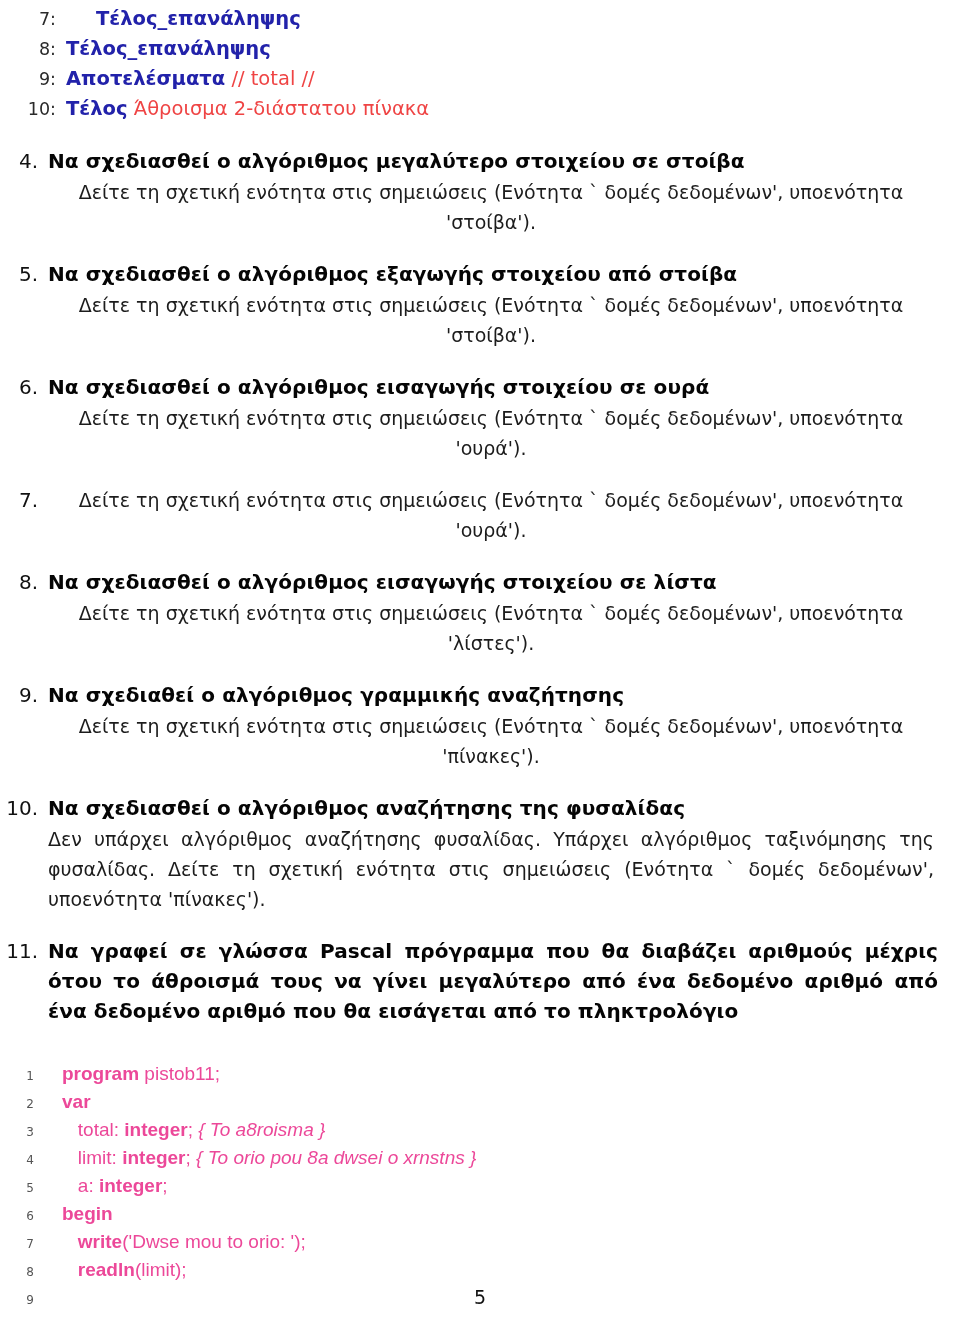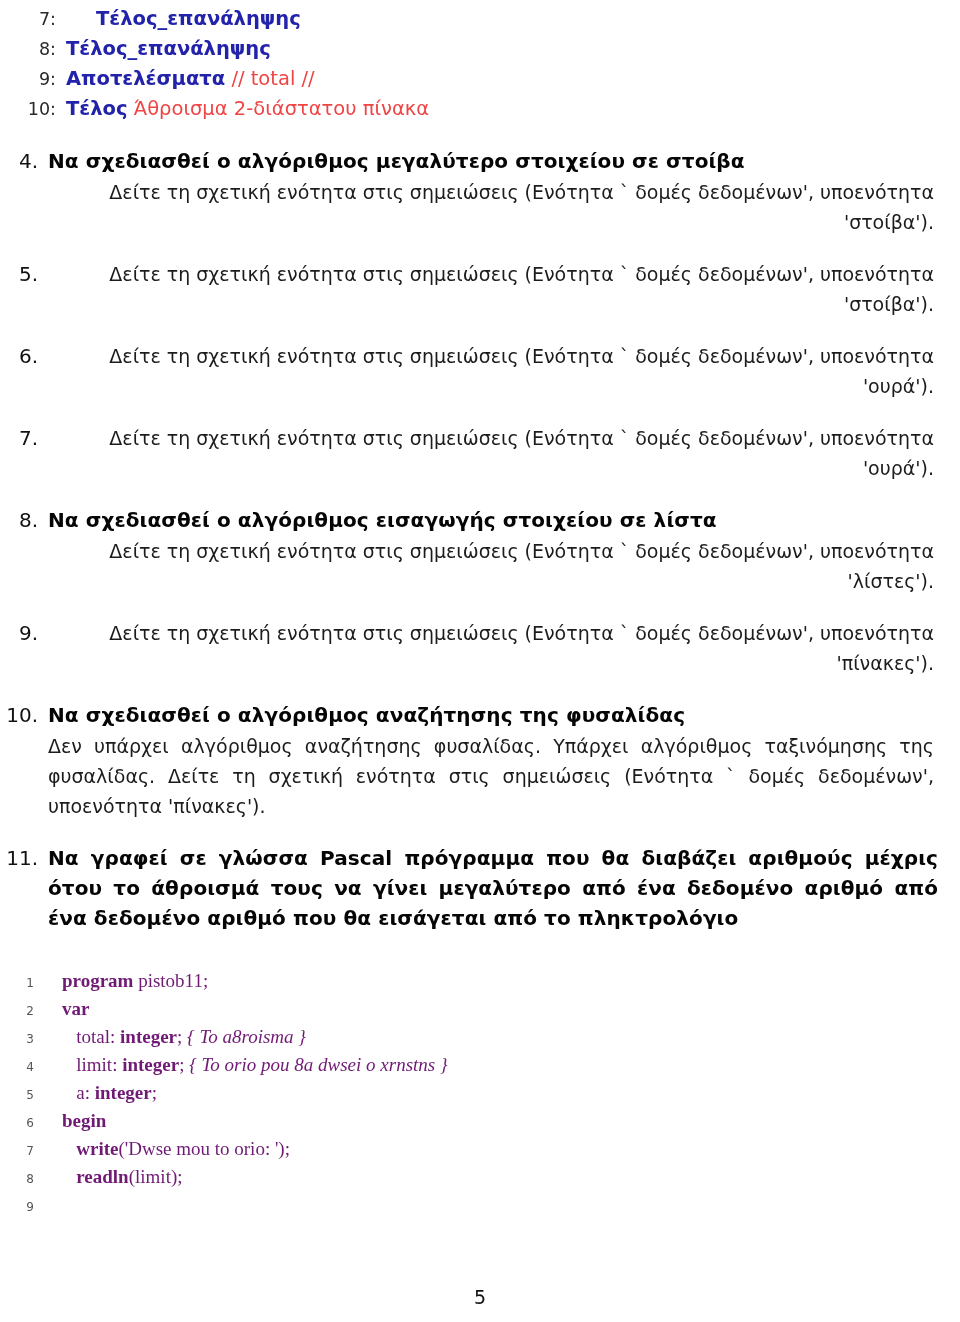--- a/index.html
+++ b/index.html
@@ -87,21 +87,21 @@
   }
   .ex-body {
     font-size: 19px;
     line-height: 30px;
     color: #1c1c1c;
     margin-top: 1px;
     max-width: 886px;
     text-align: justify;
     text-justify: inter-word;
   }
-  .ex-body.no-justify { text-align: right; }
+  .ex-body.no-justify { text-align: center; }
 
   
   .ex-item.multiline-title .ex-title {
     max-width: 890px;
     text-align: justify;
   }
 
   
   .code-listing {
     margin-top: 34px;
@@ -118,22 +118,22 @@
     width: 34px;
     flex: 0 0 auto;
     text-align: right;
     padding-right: 28px;
     font-size: 12px;
     color: #555555;
     font-family: "DejaVu Sans", sans-serif;
   }
   .code-text {
     font-size: 19px;
-    color: #701a75;
-    font-family: Liberation Serif, serif;
+    color: #ec4899;
+    font-family: Liberation Sans, sans-serif;
   }
   .code-text .ckw { font-weight: bold; }
   .code-text .ccomment {
     font-style: italic;
     font-weight: normal;
   }
 
   
   .page-number {
     position: absolute;
@@ -177,41 +177,44 @@
   <div class="exercises">
 
     <div class="ex-item">
       <div class="ex-num">4.</div>
       <div class="ex-title">Να σχεδιασθεί ο αλγόριθμος μεγαλύτερο στοιχείου σε στοίβα</div>
       <div class="ex-body no-justify">Δείτε τη σχετική ενότητα στις σημειώσεις (Ενότητα ` δομές δεδομένων', υποενότητα 'στοίβα').</div>
     </div>
 
     <div class="ex-item">
       <div class="ex-num">5.</div>
+      <div class="ex-title">Να σχεδιασθεί ο αλγόριθμος εξαγωγής στοιχείου από στοίβα</div>
       <div class="ex-body no-justify">Δείτε τη σχετική ενότητα στις σημειώσεις (Ενότητα ` δομές δεδομένων', υποενότητα 'στοίβα').</div>
     </div>
 
     <div class="ex-item">
       <div class="ex-num">6.</div>
+      <div class="ex-title">Να σχεδιασθεί ο αλγόριθμος εισαγωγής στοιχείου σε ουρά</div>
       <div class="ex-body no-justify">Δείτε τη σχετική ενότητα στις σημειώσεις (Ενότητα ` δομές δεδομένων', υποενότητα 'ουρά').</div>
     </div>
 
     <div class="ex-item">
       <div class="ex-num">7.</div>
       <div class="ex-body no-justify">Δείτε τη σχετική ενότητα στις σημειώσεις (Ενότητα ` δομές δεδομένων', υποενότητα 'ουρά').</div>
     </div>
 
     <div class="ex-item">
       <div class="ex-num">8.</div>
       <div class="ex-title">Να σχεδιασθεί ο αλγόριθμος εισαγωγής στοιχείου σε λίστα</div>
       <div class="ex-body no-justify">Δείτε τη σχετική ενότητα στις σημειώσεις (Ενότητα ` δομές δεδομένων', υποενότητα 'λίστες').</div>
     </div>
 
     <div class="ex-item">
       <div class="ex-num">9.</div>
+      <div class="ex-title">Να σχεδιαθεί ο αλγόριθμος γραμμικής αναζήτησης</div>
       <div class="ex-body no-justify">Δείτε τη σχετική ενότητα στις σημειώσεις (Ενότητα ` δομές δεδομένων', υποενότητα 'πίνακες').</div>
     </div>
 
     <div class="ex-item">
       <div class="ex-num">10.</div>
       <div class="ex-title">Να σχεδιασθεί ο αλγόριθμος αναζήτησης της φυσαλίδας</div>
       <div class="ex-body">Δεν υπάρχει αλγόριθμος αναζήτησης φυσαλίδας. Υπάρχει αλγόριθμος ταξινόμησης της φυσαλίδας. Δείτε τη σχετική ενότητα στις σημειώσεις (Ενότητα ` δομές δεδομένων', υποενότητα 'πίνακες').</div>
     </div>
 
     <div class="ex-item multiline-title">

